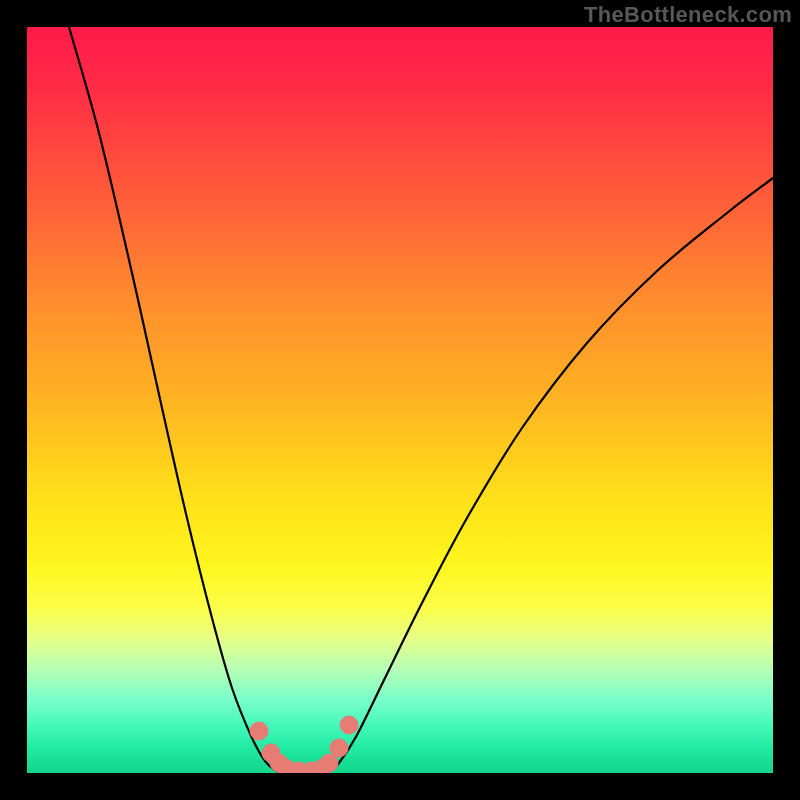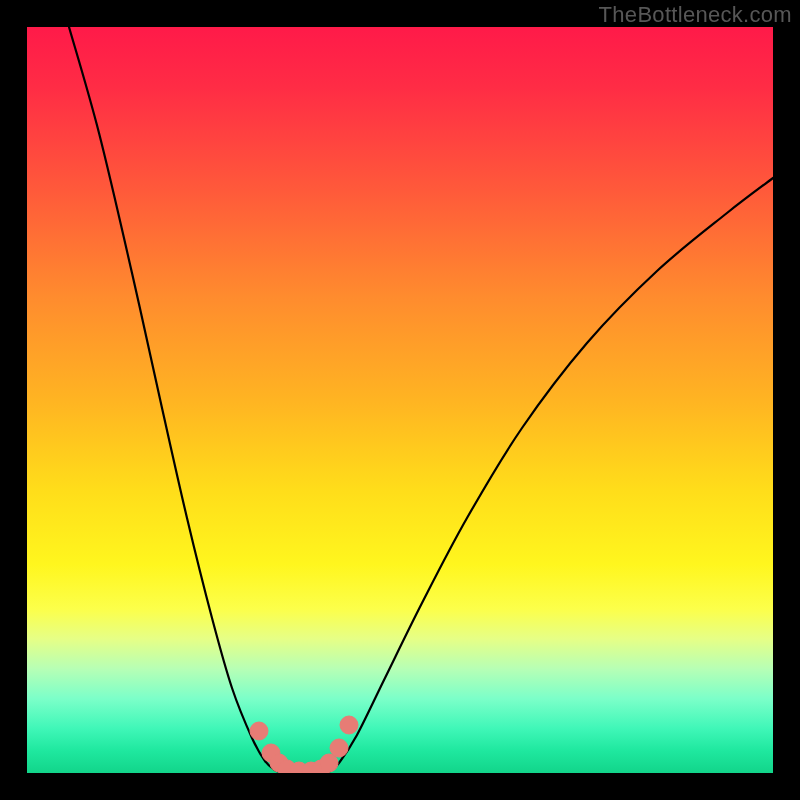--- a/index.html
+++ b/index.html
@@ -37,21 +37,21 @@
       #40f7b8 94%,
       #1fe89f 97%,
       #12d58a 100%);
   }
   .watermark {
     position: absolute;
     top: 2px;
     right: 8px;
     font-family: "Segoe UI", Arial, sans-serif;
     font-size: 22px;
-    font-weight: 400;
+    font-weight: 700;
     color: #575757;
     letter-spacing: 0.3px;
     user-select: none;
   }
   svg.curve {
     position: absolute;
     left: 0;
     top: 0;
   }
 </style>

